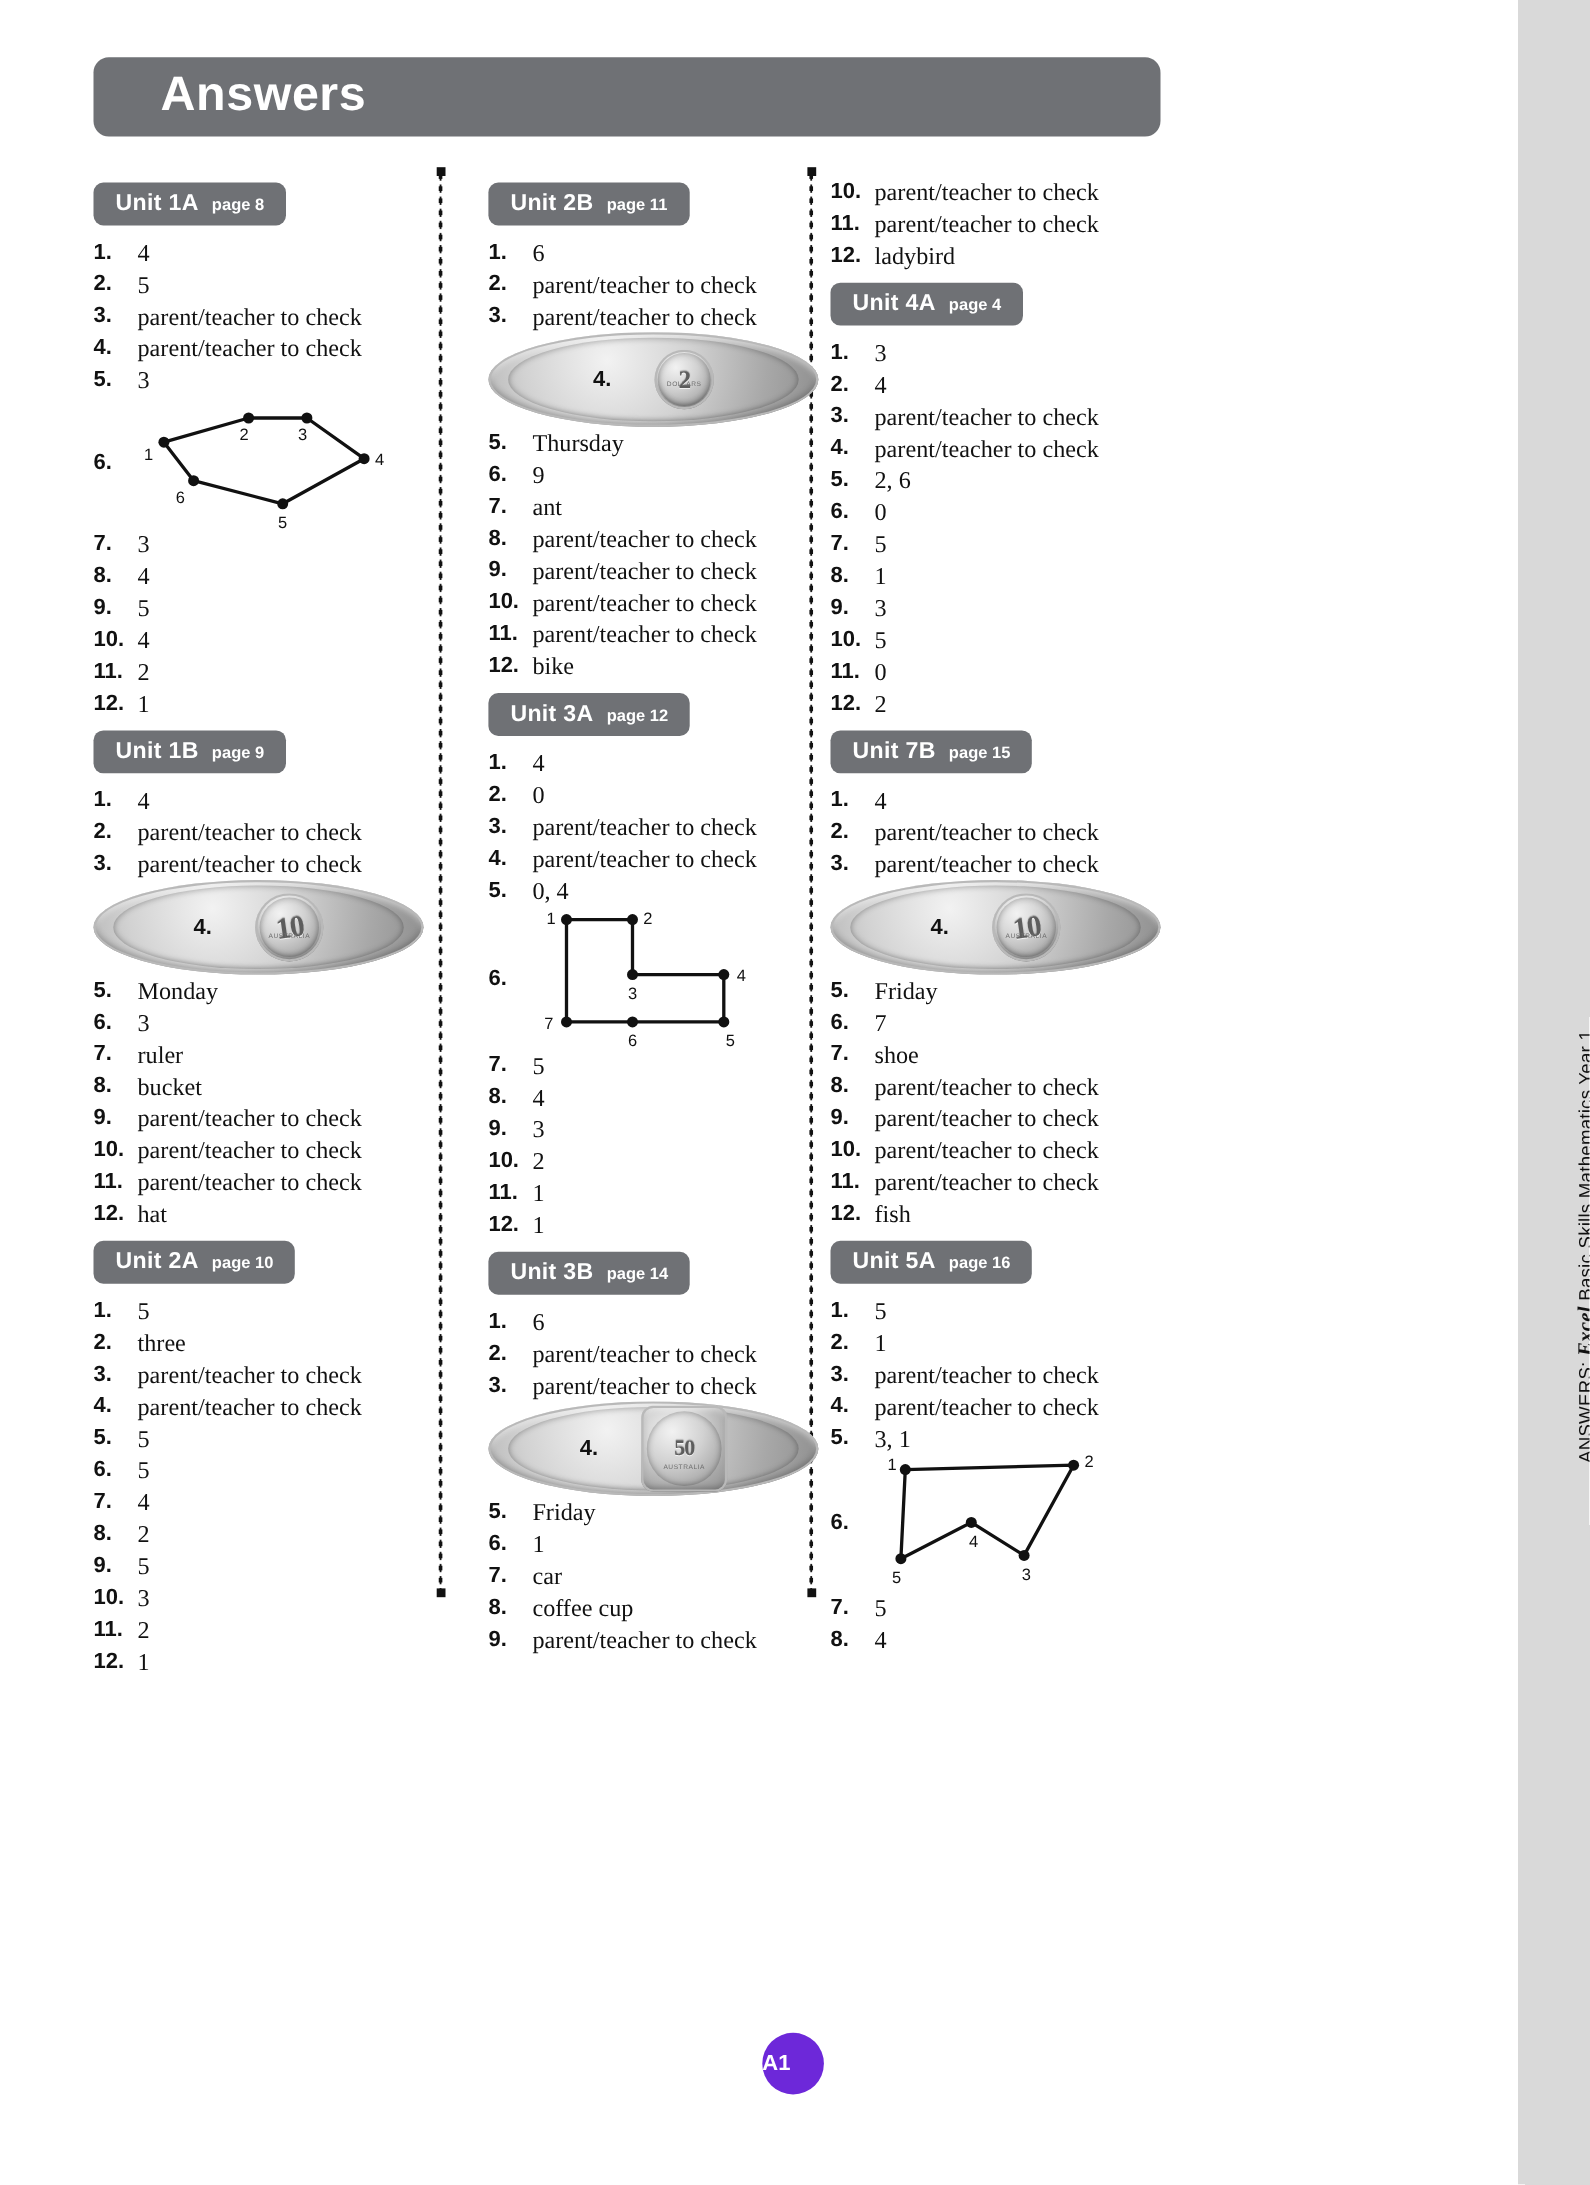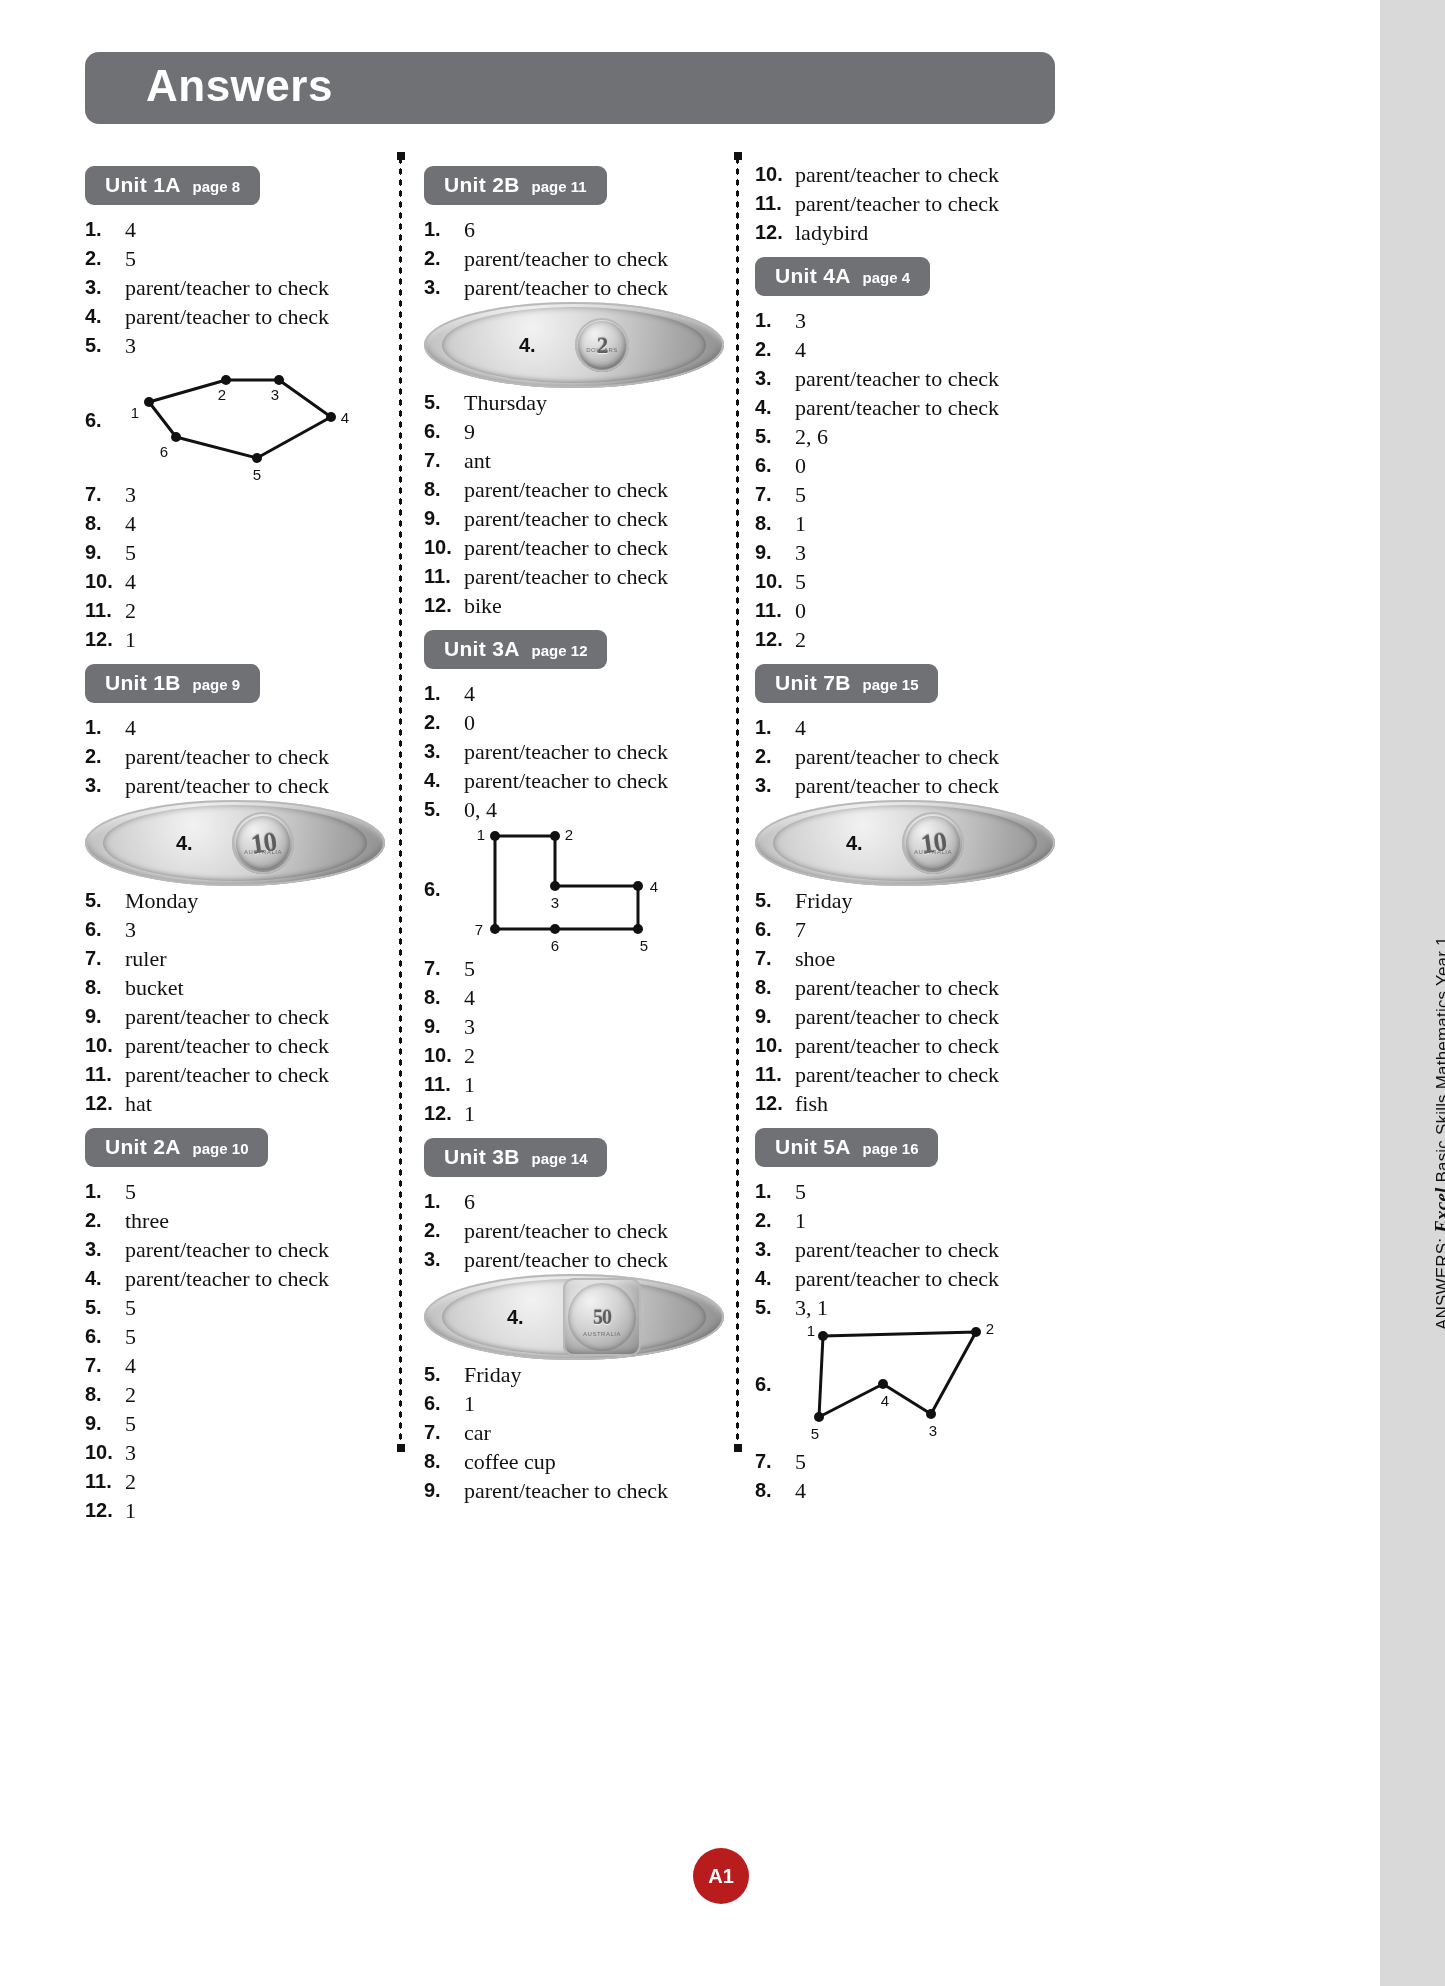--- a/index.html
+++ b/index.html
@@ -57,21 +57,21 @@
     font-weight: bold;
     font-size: 44px;
     color: #ffffff;
     letter-spacing: .5px;
     margin-left: 36px;
   }
 
   
   .col { position: absolute; top: 160px; }
   .col1 { left: 85px;  width: 300px; }
-  .col2 { left: 424px; width: 300px; }
+  .col2 { left: 444px; width: 300px; }
   .col3 { left: 755px; width: 300px; }
 
   
   .divider {
     position: absolute;
     top: 155px;
     width: 5px; height: 1290px;
     background-image: radial-gradient(#111 45%, transparent 46%);
     background-size: 5px 11px;
     background-repeat: repeat-y;
@@ -182,22 +182,22 @@
     font-size: 15px;
     fill: #111;
   }
 
   
   .page-badge {
     position: absolute;
     left: 693px; top: 1848px;
     width: 56px; height: 56px;
     border-radius: 50%;
-    background: #b91c1c;
-    display: flex; align-items: center; justify-content: center;
+    background: #6d28d9;
+    display: flex; align-items: center; 
   }
   .page-badge span {
     font-family: "Liberation Sans", sans-serif;
     font-weight: bold;
     font-size: 20px;
     color: #fff;
   }
 </style>
 </head>
 <body>

